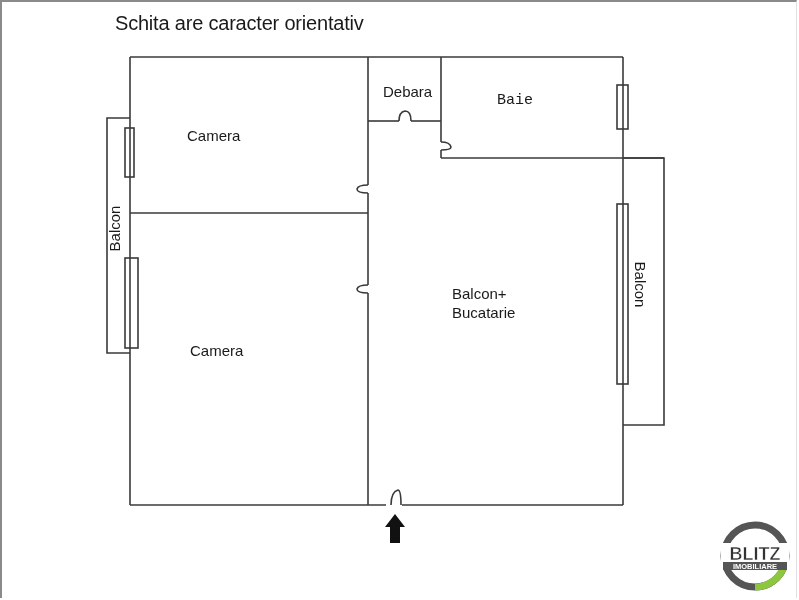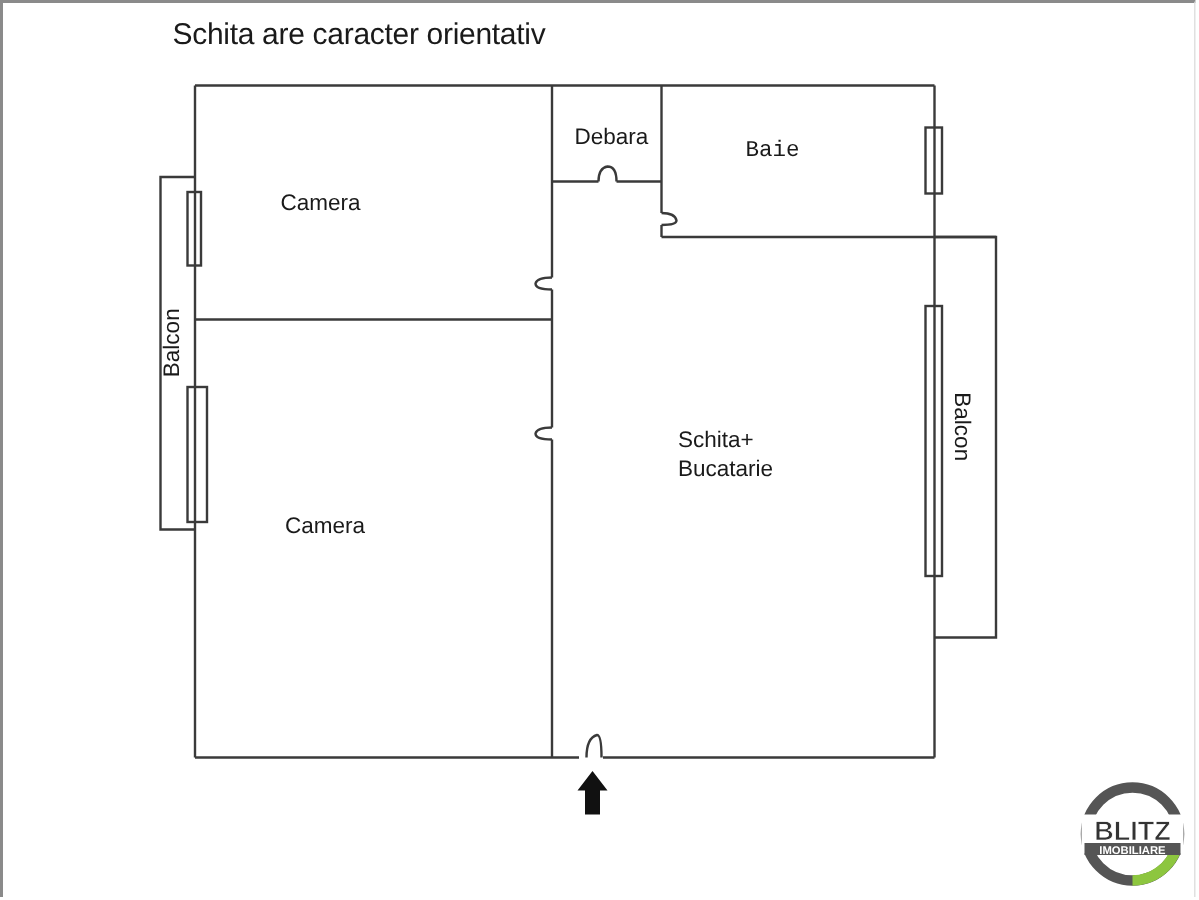--- a/index.html
+++ b/index.html
@@ -57,21 +57,21 @@
   </g>
 
   <path d="M395,514 L405,527 L400,527 L400,543 L390,543 L390,527 L385,527 Z" fill="#111111"></path>
 </svg>
 
 <div class="label" style="left:187px; top:127px;">Camera</div>
 <div class="label" style="left:190px; top:342px;">Camera</div>
 <div class="label" style="left:383px; top:73px;margin-top:10px;">Debara</div>
 <div class="label" style="left:497px; top:92px;font-family:Liberation Mono, monospace;">Baie</div>
 <div class="label" style="left:452px; top:284px; line-height:19px;">
-  <div>Schita+</div>
+  <div>Balcon+</div>
   <div>Bucatarie</div>
 </div>
 <div class="label v" style="left:92px; top:220px; transform: rotate(-90deg);">Balcon</div>
 <div class="label v" style="left:618px; top:276px; transform: rotate(90deg);">Balcon</div>
 
 <svg class="logo" viewBox="0 0 74 74">
   <circle cx="37" cy="37" r="31" fill="none" stroke="#555555" stroke-width="7"></circle>
   <path d="M66.5,46 A31,31 0 0 1 37,68" fill="none" stroke="#8dc63f" stroke-width="7"></path>
   <rect x="3" y="24" width="68" height="26" fill="#ffffff"></rect>
   <text x="37" y="41" text-anchor="middle" font-family="Liberation Sans, sans-serif" font-weight="bold" font-size="18" fill="#333333" stroke="#ffffff" stroke-width="0.5">BLITZ</text>

